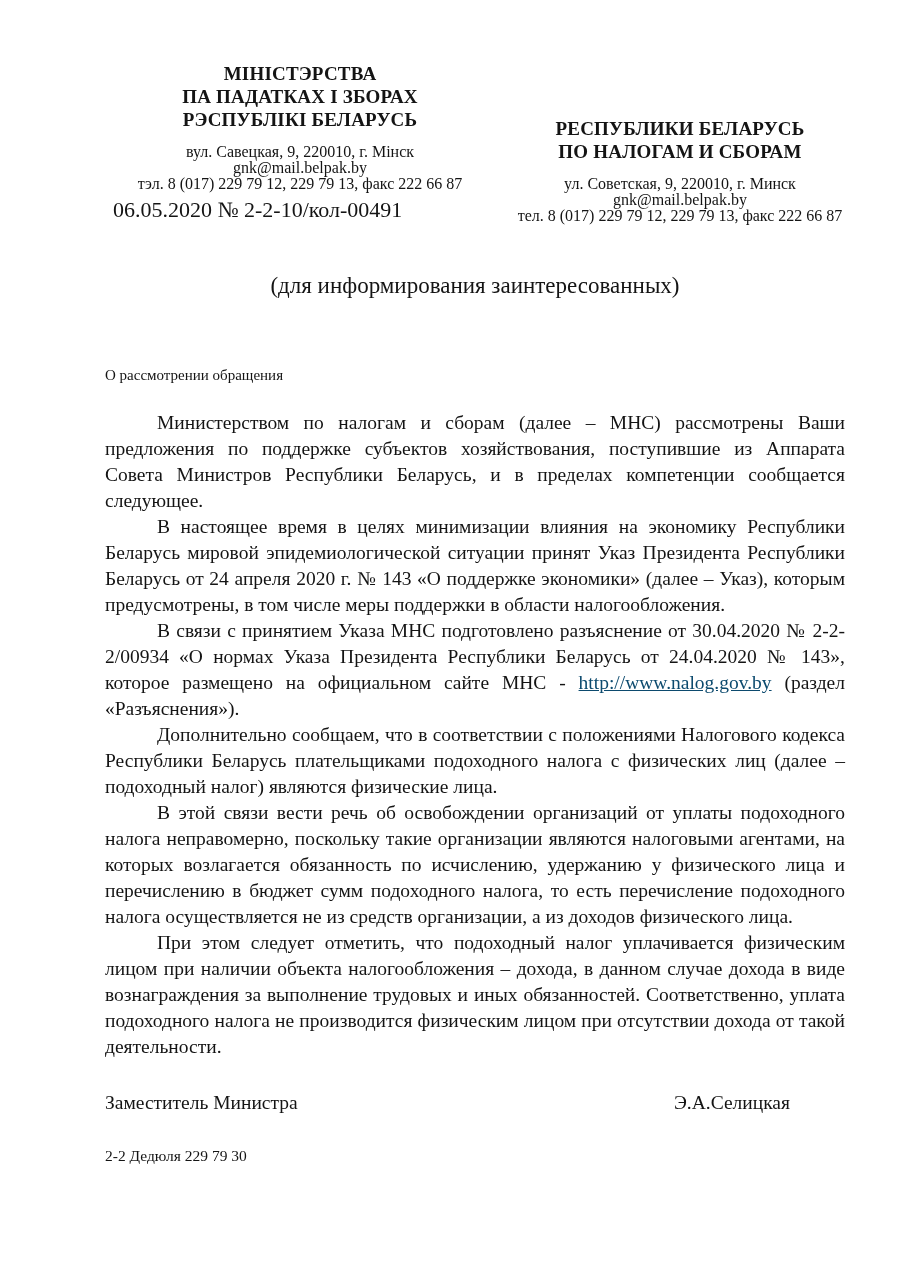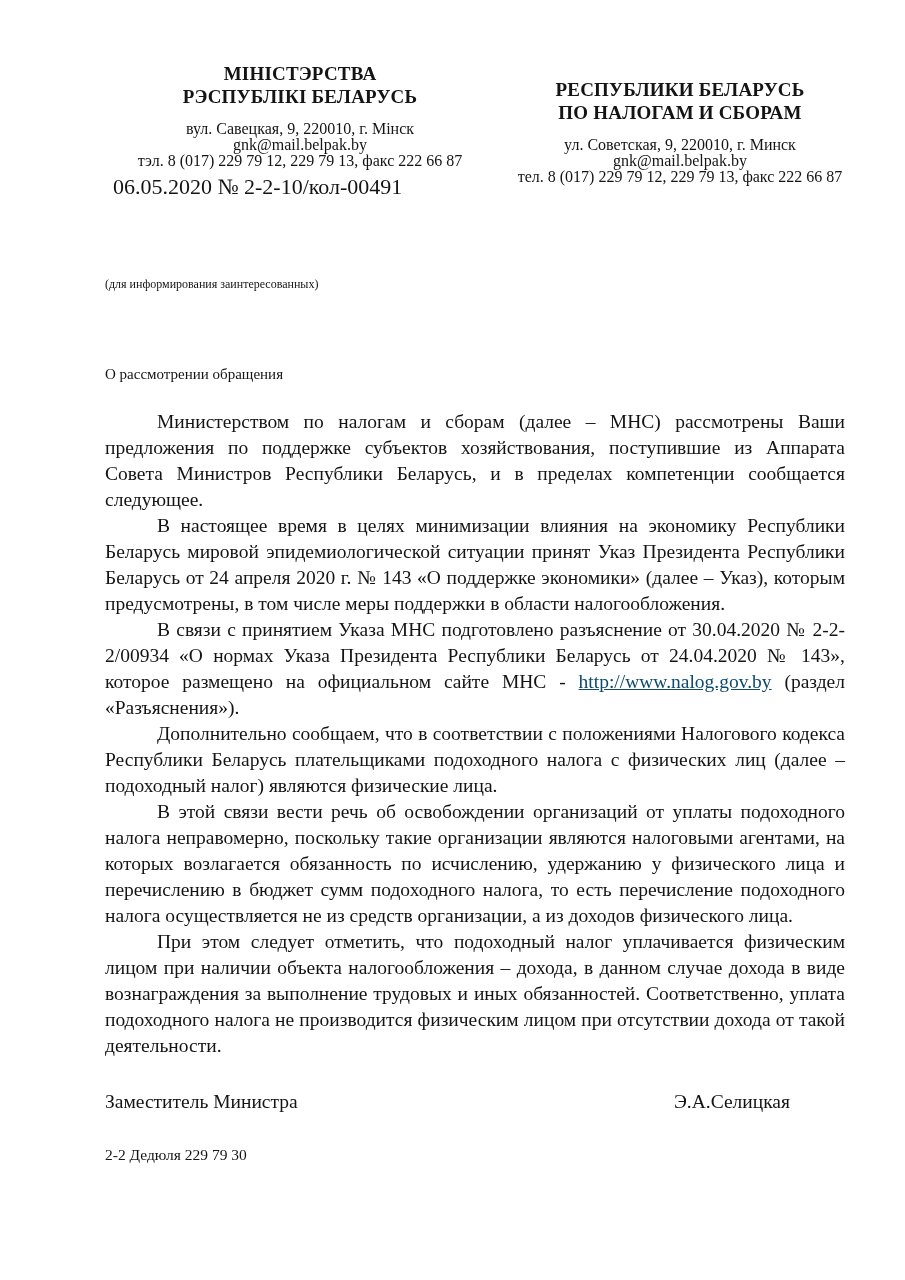--- a/index.html
+++ b/index.html
@@ -15,21 +15,21 @@
     color: #141414;
     font-family: "Liberation Serif", "DejaVu Serif", serif;
     box-sizing: border-box;
     padding: 62px 60px 0 105px;
     overflow: hidden;
   }
   
   .letterhead {
     display: flex;
     justify-content: space-between;
-    align-items: center;
+    align-items: flex-end;
   }
   .lh-col {
     display: flex;
     flex-direction: column;
   }
   .lh-col.left  { width: 390px; }
   .lh-col.right { width: 330px; }
   .lh-title {
     text-align: center;
     font-weight: bold;
@@ -47,23 +47,23 @@
   }
   .ref-line {
     margin-top: 4px;
     padding-left: 8px;
     font-size: 22px;
     line-height: 28px;
     white-space: nowrap;
   }
   
   .recipient-note {
-    margin-top: 72px;
-    text-align: left;
-    font-size: 12px;
+    margin-top: 50px;
+    text-align: center;
+    font-size: 23px;
     line-height: 23px;
   }
   .subject {
     margin-top: 66px;
     font-size: 15px;
     line-height: 24px;
   }
   
   .body-text {
     margin-top: 23px;
@@ -97,20 +97,21 @@
 </style>
 </head>
 <body>
 
 <div class="page">
 
   <div class="letterhead">
     <div class="lh-col left">
       <div class="lh-title">
         <div>МІНІСТЭРСТВА</div>
+        <div>ПА ПАДАТКАХ І ЗБОРАХ</div>
         <div>РЭСПУБЛІКІ БЕЛАРУСЬ</div>
       </div>
       <div class="lh-address">
         <div>вул. Савецкая, 9, 220010, г. Мінск</div>
         <div>gnk@mail.belpak.by</div>
         <div>тэл. 8 (017) 229 79 12, 229 79 13, факс 222 66 87</div>
       </div>
       <div class="ref-line">06.05.2020 № 2-2-10/кол-00491</div>
     </div>
 

